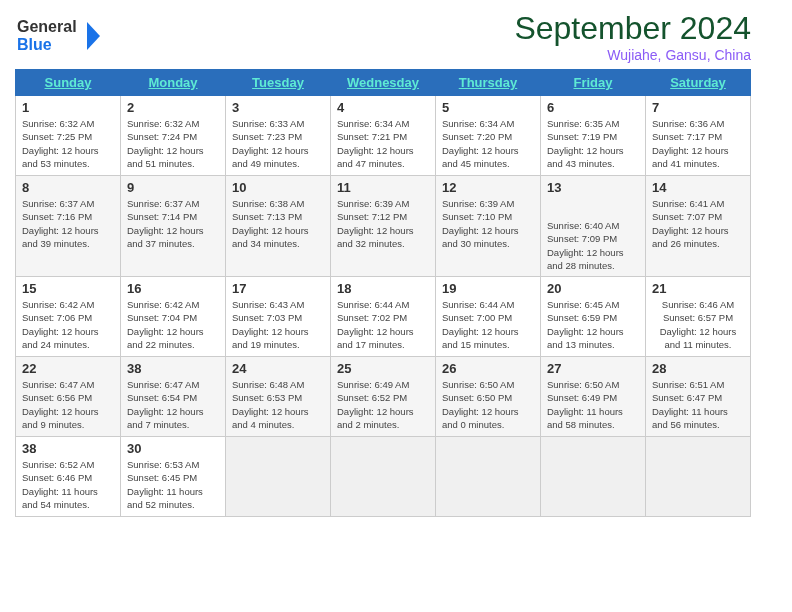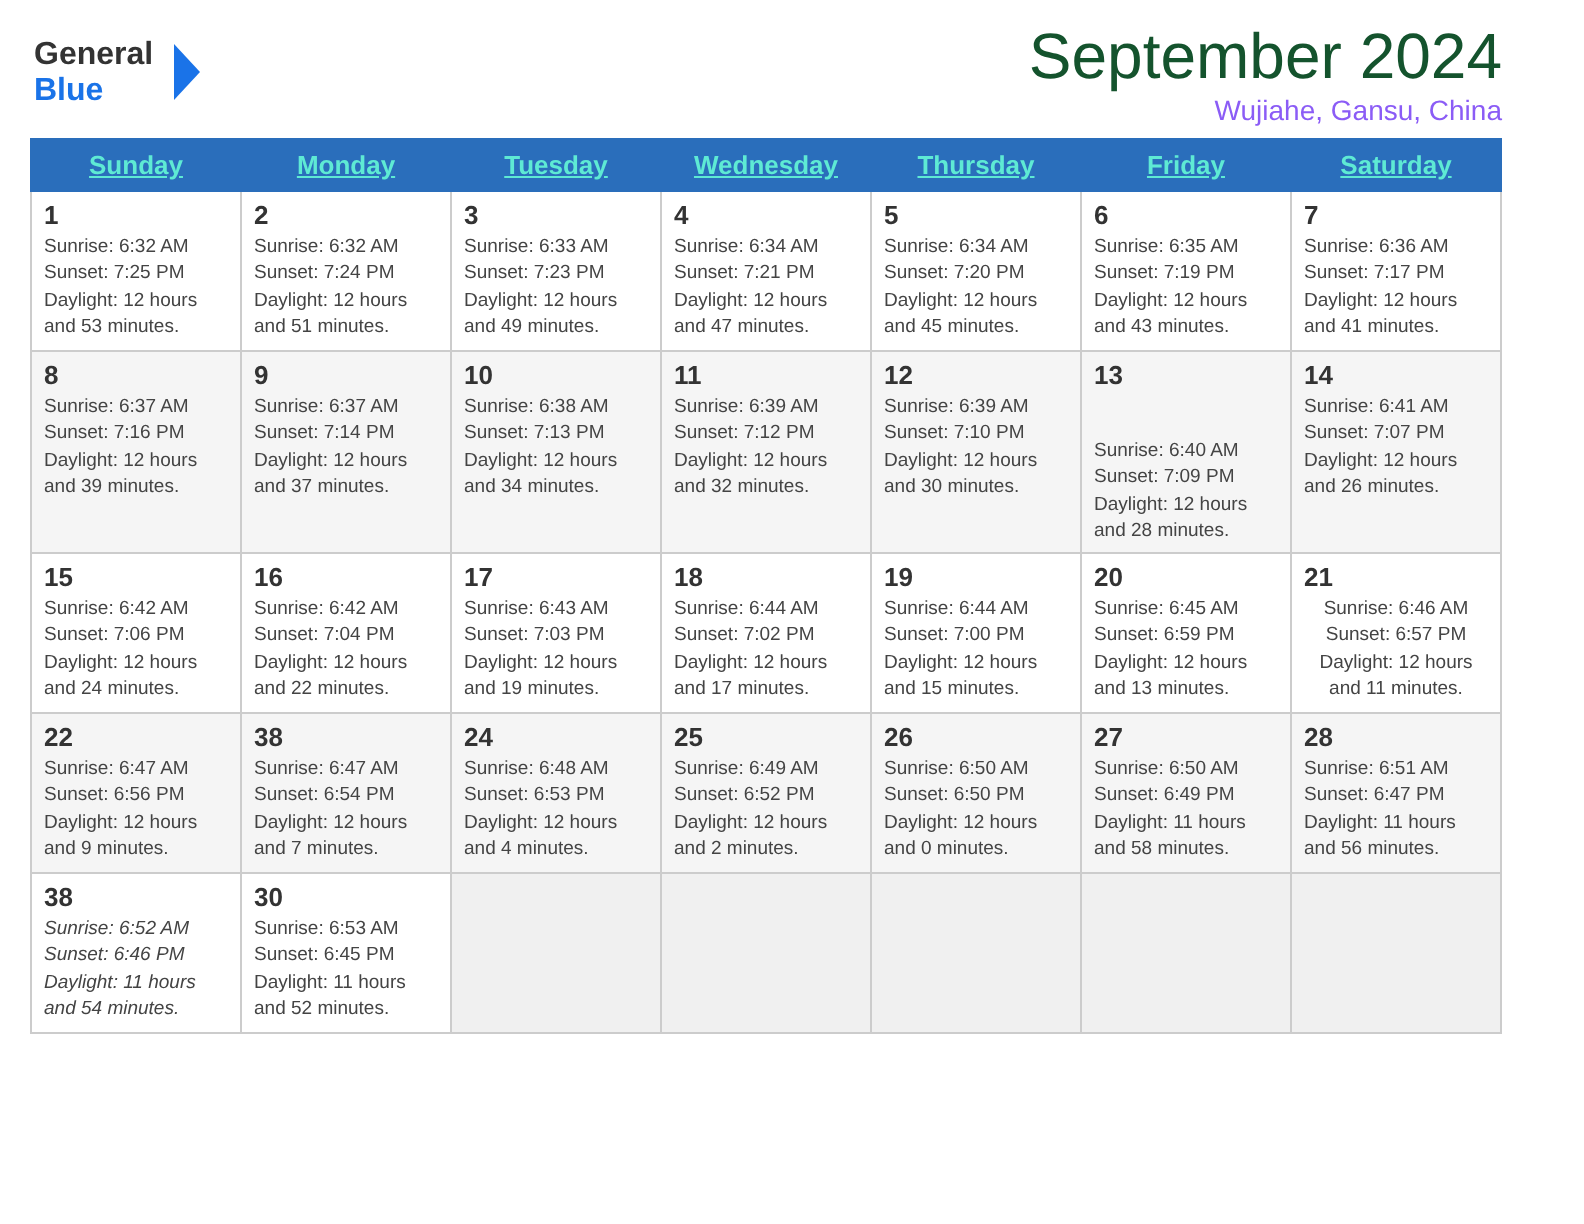--- a/index.html
+++ b/index.html
@@ -315,21 +315,21 @@
             <span class="day-num">28</span>
             <div class="day-detail" style="white-space: pre-line;">Sunrise: 6:51 AM
 Sunset: 6:47 PM
 Daylight: 11 hours
 and 56 minutes.</div>
           </td>
         </tr>
         <tr>
           <td>
             <span class="day-num">38</span>
-            <div class="day-detail" style="white-space: pre-line; font-style: italic;">Sunrise: 6:52 AM
+            <div class="day-detail" style="white-space: pre-line;">Sunrise: 6:52 AM
 Sunset: 6:46 PM
 Daylight: 11 hours
 and 54 minutes.</div>
           </td>
           <td>
             <span class="day-num">30</span>
             <div class="day-detail" style="white-space: pre-line;">Sunrise: 6:53 AM
 Sunset: 6:45 PM
 Daylight: 11 hours
 and 52 minutes.</div>

